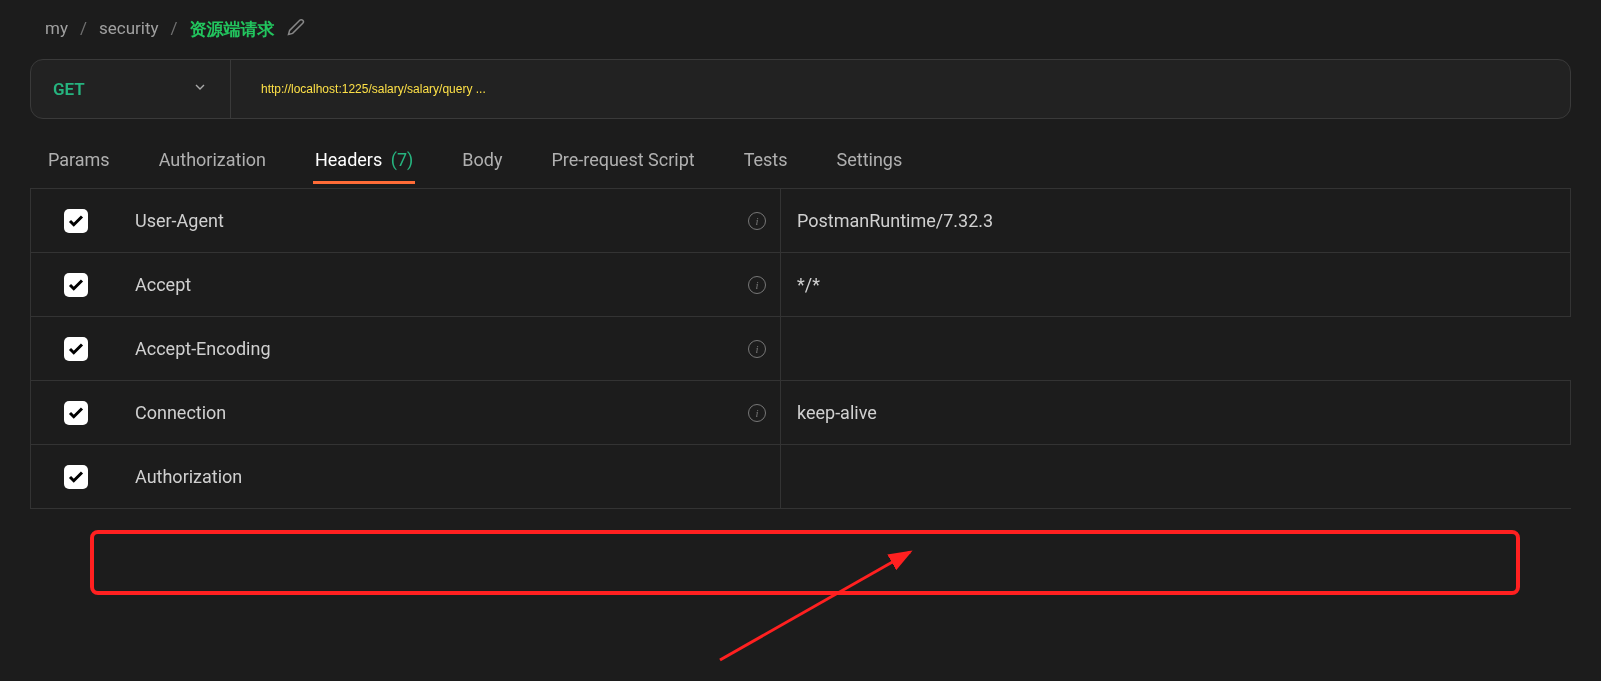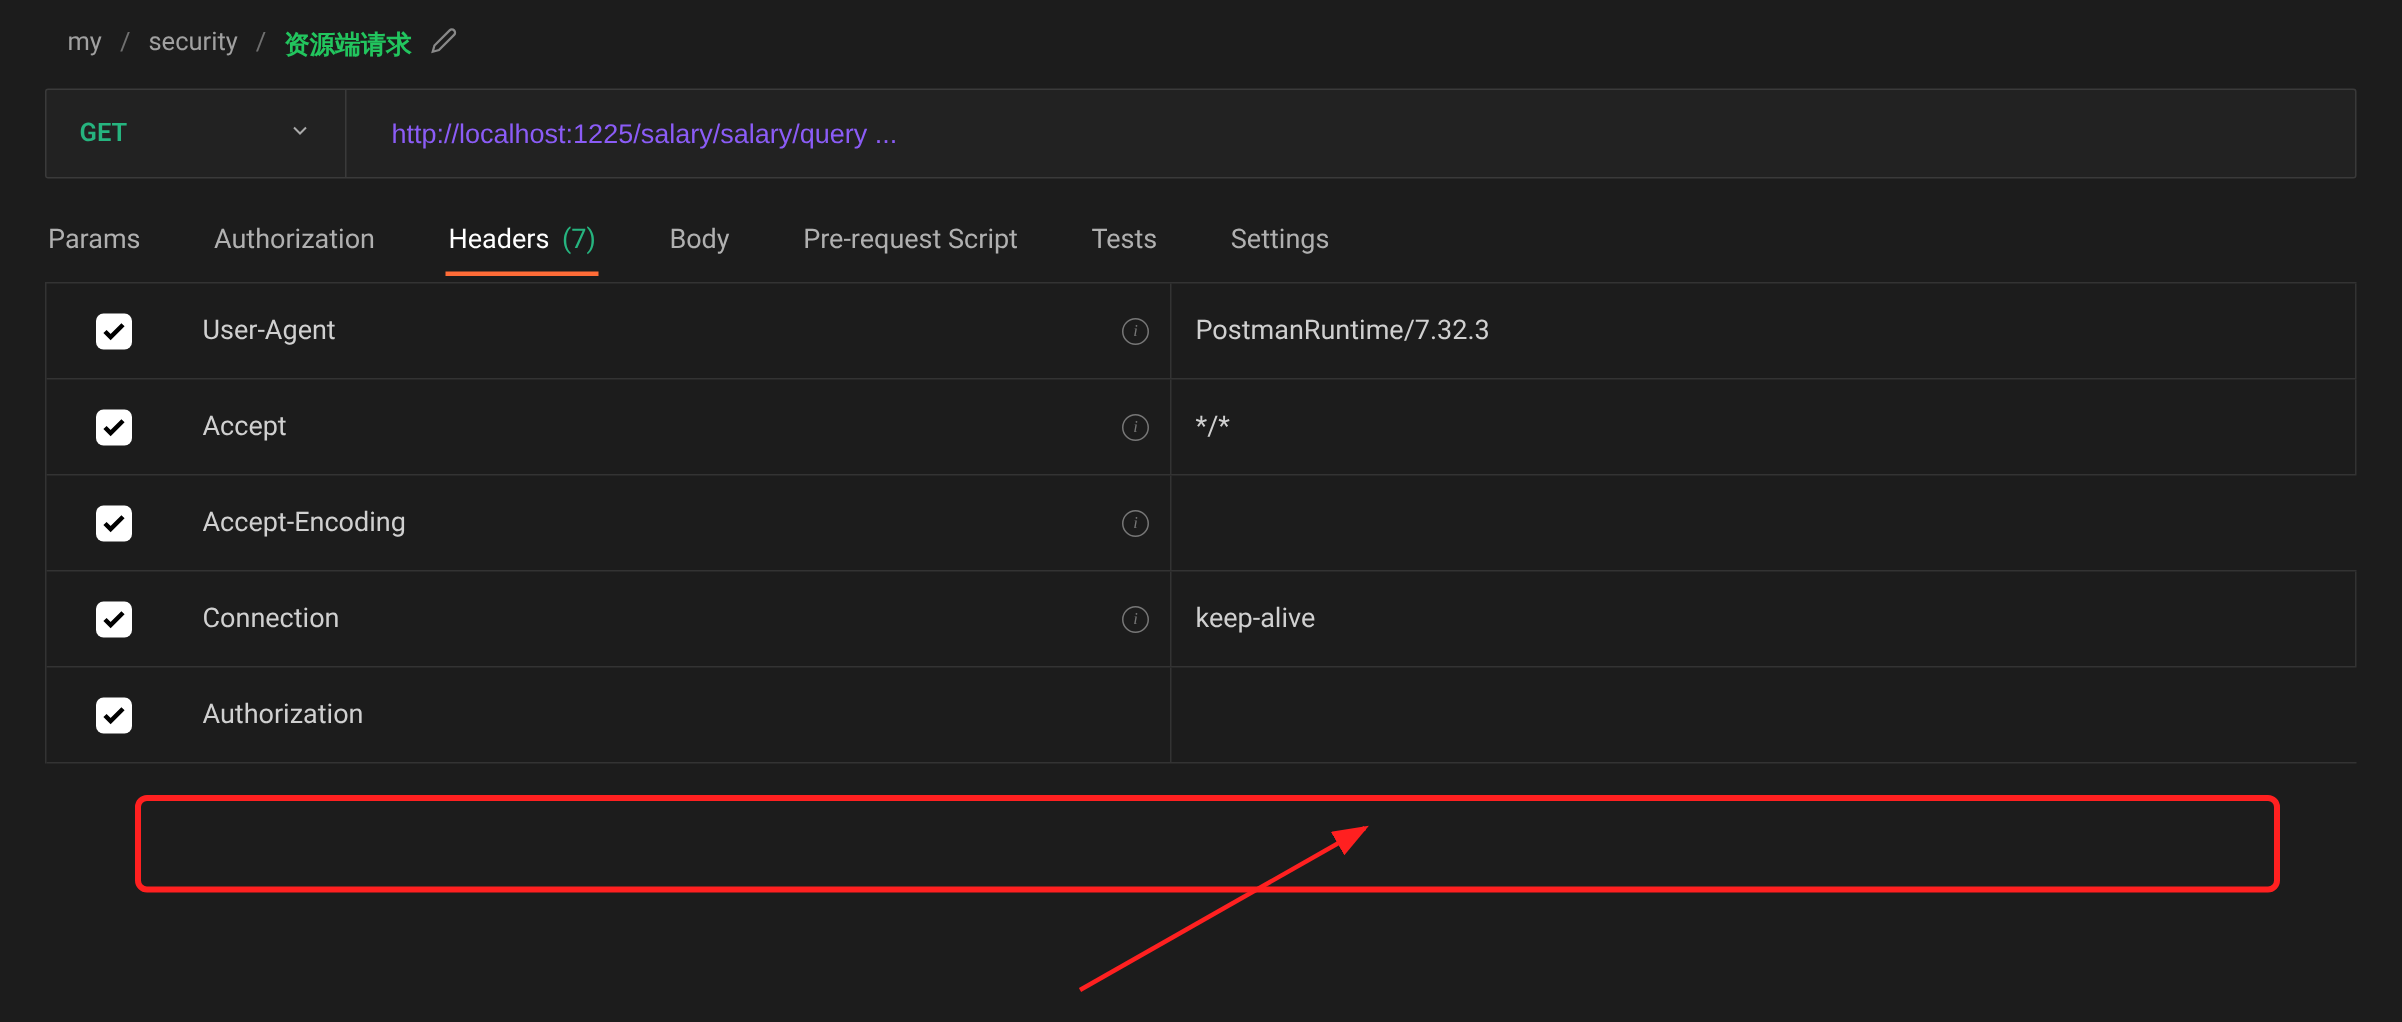--- a/index.html
+++ b/index.html
@@ -21,50 +21,50 @@
       font-size: 17px;
     }
     .breadcrumb .sep { color: #707070; }
     .breadcrumb .current { color: #22c55e; font-weight: 700; }
     .edit-icon { color: #888; cursor: pointer; }
     .url-bar {
       display: flex;
       align-items: center;
       margin: 0 30px 20px 30px;
       border: 1px solid #3a3a3a;
-      border-radius: 2px;
+      border-radius: 13px;
       height: 60px;
       background: #222;
     }
     .method-select {
       display: flex;
       align-items: center;
       justify-content: space-between;
       padding: 0 22px;
       width: 200px;
       height: 100%;
       border-right: 1px solid #3a3a3a;
       cursor: pointer;
     }
     .method-label { color: #26b47f; font-weight: 600; font-size: 17px; }
     .chevron-down { color: #aaa; }
     .url-input {
       flex: 1;
       background: transparent;
       border: none;
-      color: #8b5cf6;
-      font-size: 18px;
+      color: #fde047;
+      font-size: 12px;
       padding: 0 30px;
       height: 100%;
       outline: none;
     }
     .tabs {
       display: flex;
       gap: 45px;
-      padding: 0 30px;
+      padding: 0 46px;
       border-bottom: none;
       font-size: 18px;
     }
     .tab {
       padding: 10px 2px 14px 2px;
       color: #b0b0b0;
       cursor: pointer;
       position: relative;
     }
     .tab.active { color: #ffffff; }

